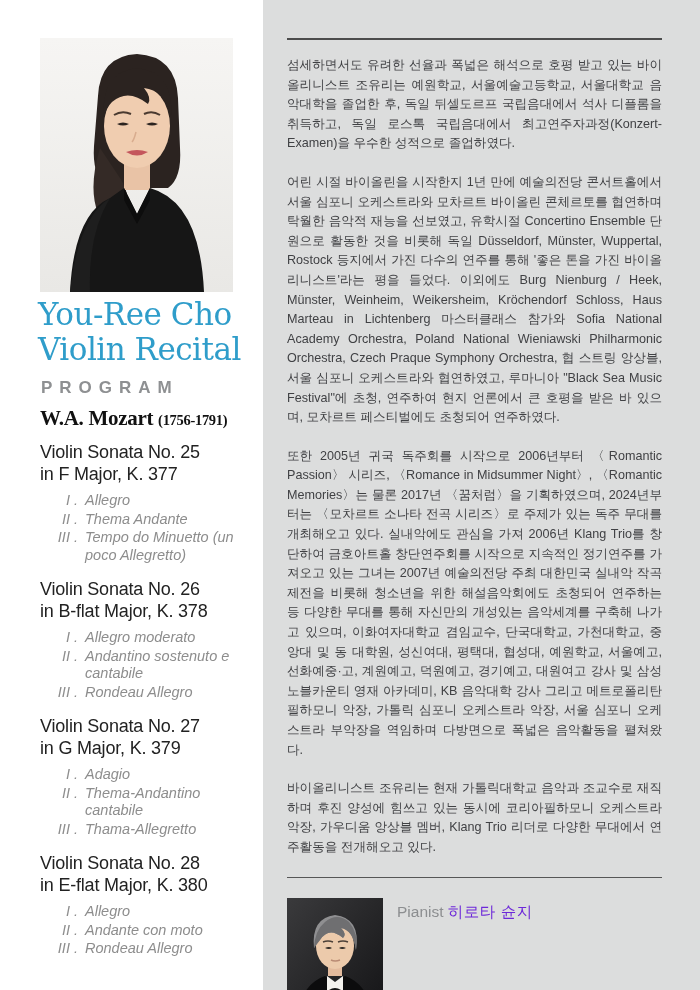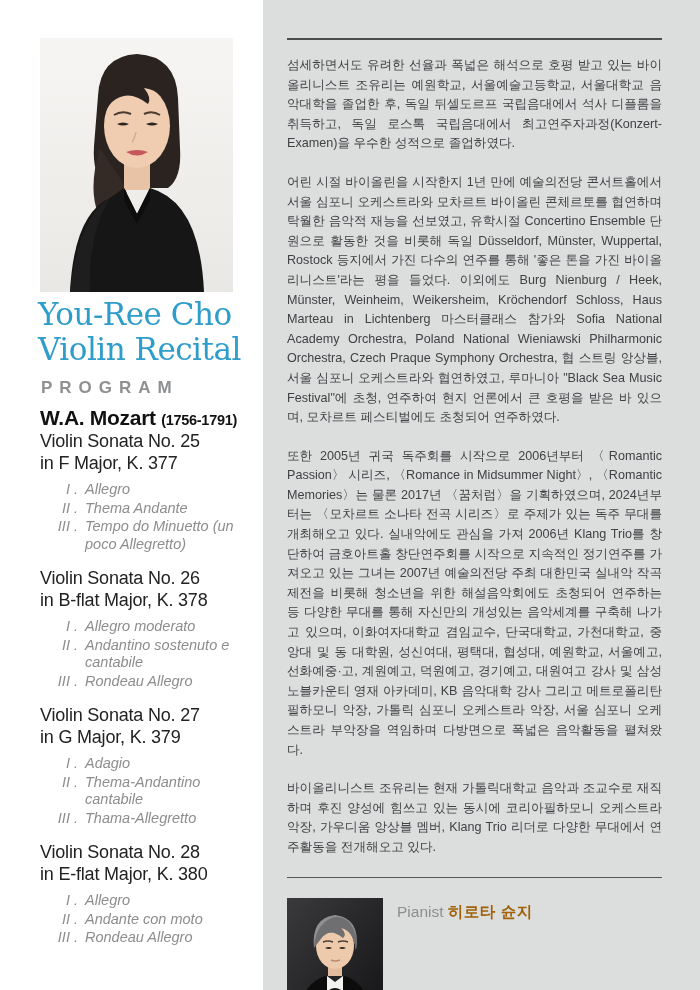--- a/index.html
+++ b/index.html
@@ -21,21 +21,21 @@
     position:absolute;left:38px;top:297px;width:220px;
     font-family:"DejaVu Serif","Liberation Serif",serif;
     font-size:31px;line-height:35px;color:#2f9dca;
     font-weight:400;letter-spacing:-0.5px;margin:0;
   }
   .program-label{
     position:absolute;left:41px;top:378px;
     font-size:17px;font-weight:bold;letter-spacing:7px;color:#8e9092;
   }
   .program-block{position:absolute;left:40px;top:406px;width:220px;}
-  .composer-line{font-size:21px;font-weight:800;color:#111;letter-spacing:-0.3px;white-space:nowrap;}
+  .composer-line{font-size:21px;font-weight:800;color:#111;letter-spacing:-0.3px;margin-bottom:10px;white-space:nowrap;font-family:Liberation Serif, serif;}
   .composer-years{font-size:14.5px;font-weight:700;color:#111;}
   .piece{margin-bottom:14px;}
   .piece-title{
     font-size:18px;line-height:22px;color:#222;letter-spacing:-0.2px;
     white-space:pre-line;margin-bottom:7px;
   }
   .movements{font-style:italic;color:#8d8d8d;font-size:14.5px;line-height:17.5px;}
   .mv{display:flex;margin-bottom:1px;}
   .mv-num{width:38px;text-align:right;white-space:pre;flex:none;}
   .mv-name{flex:1;padding-left:7px;}
@@ -54,21 +54,21 @@
   .bio p{
     font-size:12.6px;line-height:19.6px;color:#404144;
     text-align:justify;margin:0 0 19px 0;word-break:break-word;
   }
   .divider{height:1.5px;background:#565656;margin:8px 0 20px 0;}
   .pianist-row{display:flex;gap:14px;}
   .pianist-photo{width:96px;height:120px;flex:none;background:#1d1d1f;overflow:hidden;}
   .pianist-info{flex:1;min-width:0;}
   .pianist-title{font-size:15.5px;margin:4px 0 10px 0;}
   .pianist-role{color:#8c8e90;font-weight:400;}
-  .pianist-name{color:#a16207;font-weight:700;letter-spacing:0.5px;}
+  .pianist-name{color:#6d28d9;font-weight:400;letter-spacing:0.5px;}
 </style>
 </head>
 <body>
 
 <div class="page">
 
   <aside class="left-col">
 
     <div class="violinist-photo">
       <svg width="193" height="254" viewBox="0 0 193 254" xmlns="http://www.w3.org/2000/svg">

